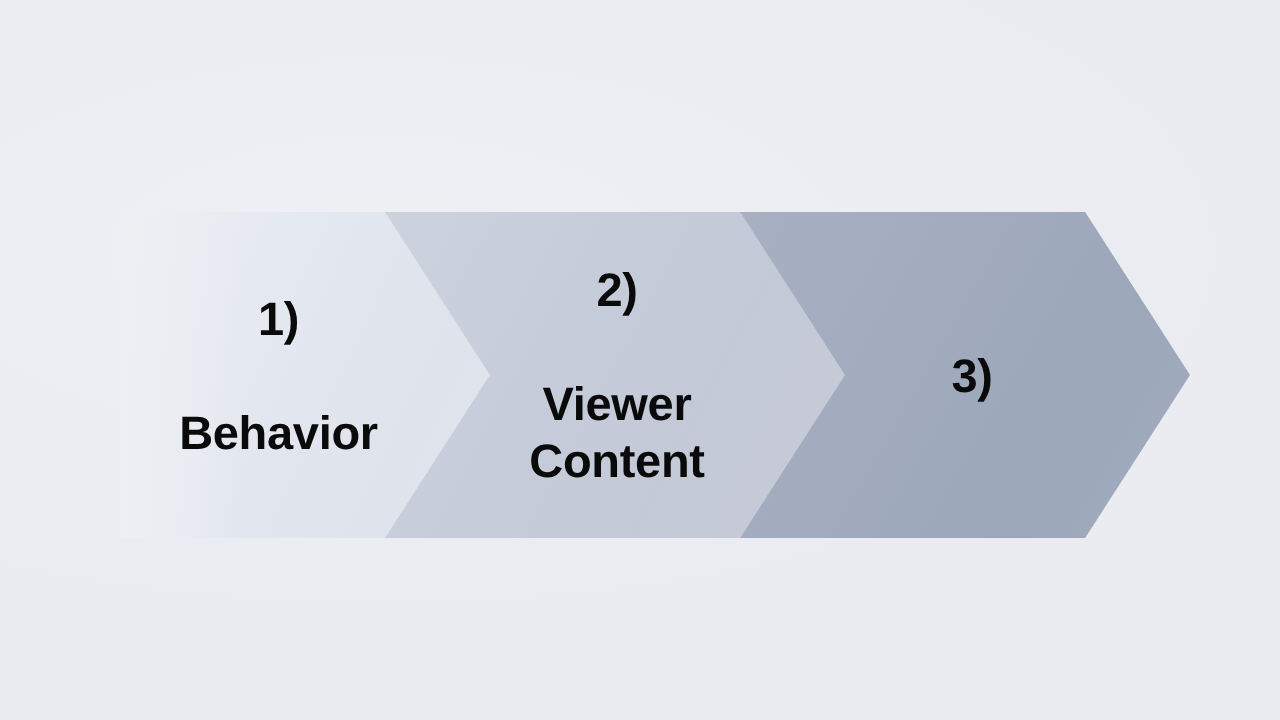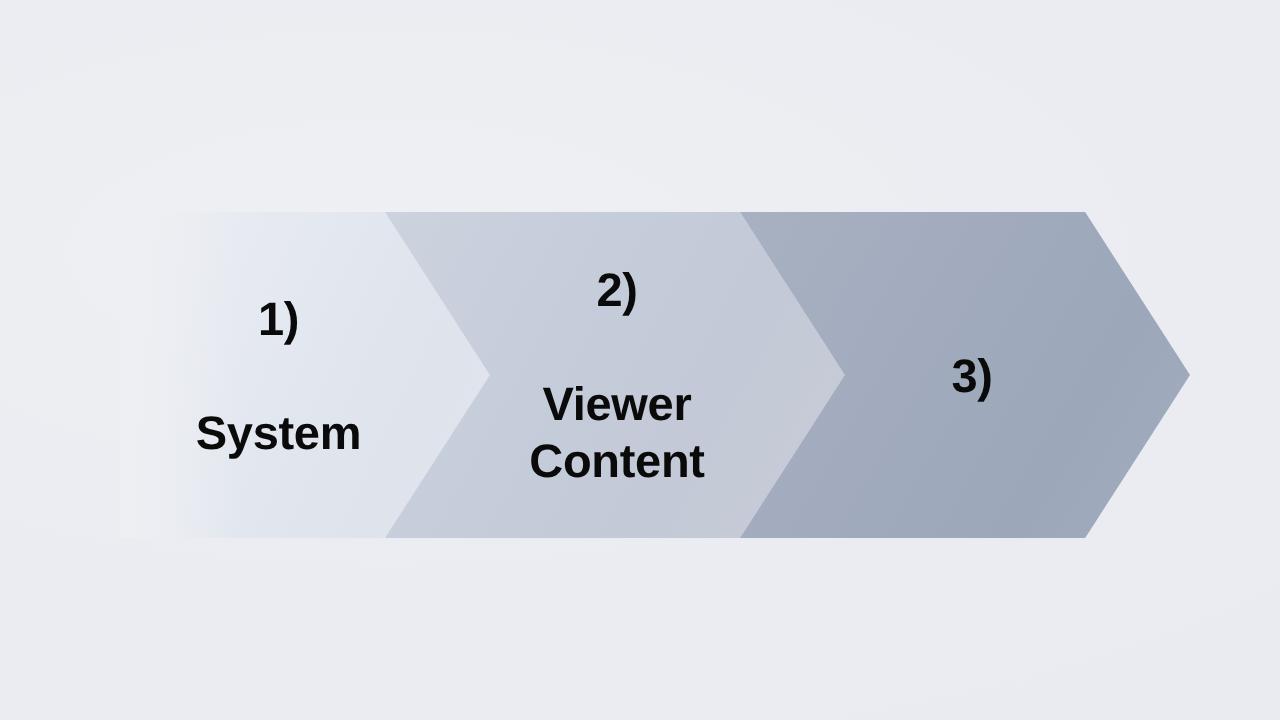--- a/index.html
+++ b/index.html
@@ -126,21 +126,21 @@
 <div id="canvas">
 
   <div id="process-flow">
 
     <div class="chevron step-1">
       <div class="chev-shape"></div>
       <div class="chev-round"></div>
       <div class="chev-fade"></div>
       <div class="chev-label">
         <span class="chev-index">1)</span>
-        <span class="chev-title">System</span>
+        <span class="chev-title">Behavior</span>
       </div>
     </div>
 
     <div class="chevron step-2">
       <div class="chev-shape"></div>
       <div class="chev-round"></div>
       <div class="chev-label">
         <span class="chev-index">2)</span>
         <span class="chev-title">Viewer
 Content</span>

